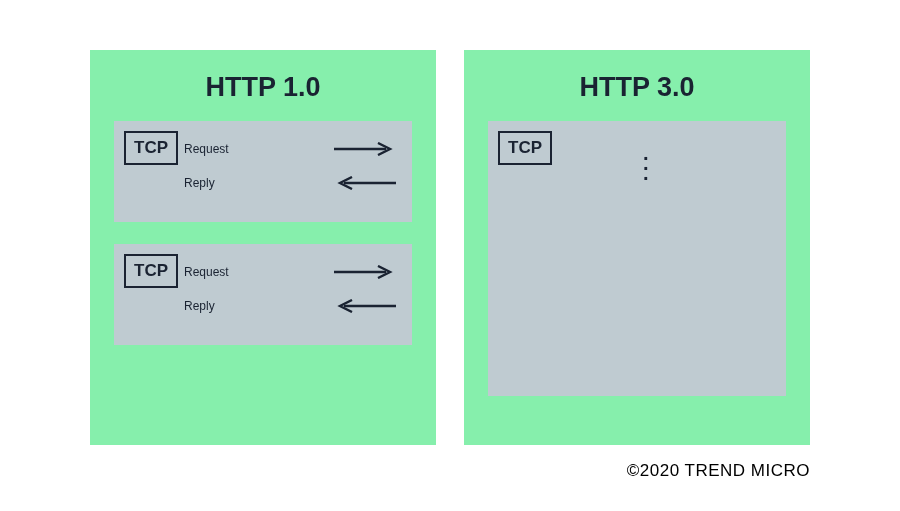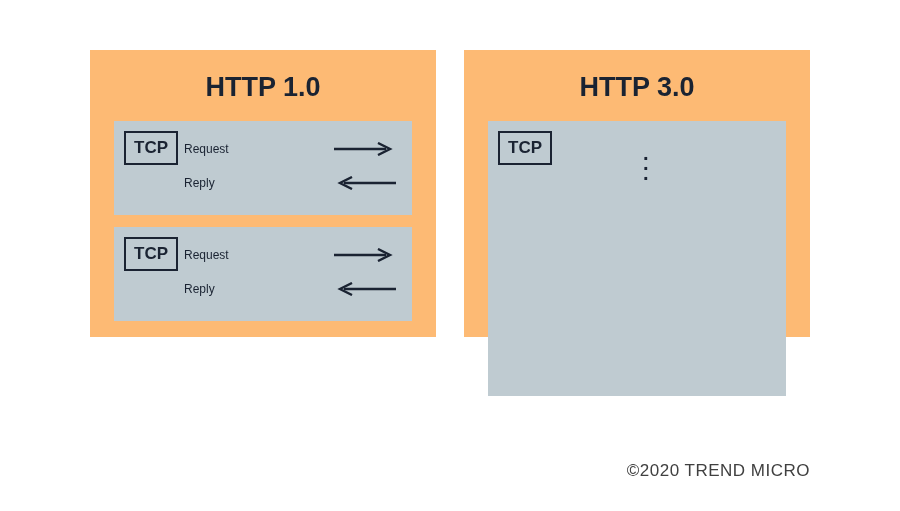--- a/index.html
+++ b/index.html
@@ -10,37 +10,37 @@
     font-family: -apple-system, BlinkMacSystemFont, "Segoe UI", Arial, sans-serif;
     position: relative;
     color: #1a2332;
   }
   .panels {
     display: flex;
     gap: 28px;
     padding: 50px 90px 0 90px;
   }
   .panel {
-    background: #fdba74;
+    background: #86efac;
     flex: 1;
-    height: 287px;
+    height: 395px;
     padding: 22px 24px 24px 24px;
   }
   .panel-title {
     text-align: center;
     font-size: 27px;
     font-weight: 700;
     margin-bottom: 18px;
     color: #1a2332;
   }
   .block {
     background: #bfcbd1;
     position: relative;
-    padding: 12px 16px 14px 70px;
-    margin-bottom: 12px;
+    padding: 12px 16px 21px 70px;
+    margin-bottom: 22px;
   }
   .tall-block {
     height: 275px;
   }
   .tcp-badge {
     position: absolute;
     left: 10px;
     top: 10px;
     border: 2px solid #1a2332;
     padding: 5px 8px;
@@ -73,21 +73,21 @@
     line-height: 8px;
     color: #1a2332;
     padding-left: 85px;
     margin-top: 2px;
   }
   .dots span { display:block; height:10px; }
   .copyright {
     position: absolute;
     right: 90px;
     bottom: 30px;
-    color: #404040;
+    color: #000000;
     font-size: 17px;
     letter-spacing: 0.5px;
   }
 </style>
 </head>
 <body>
 
 <div class="panels">
 
   <div class="panel">

